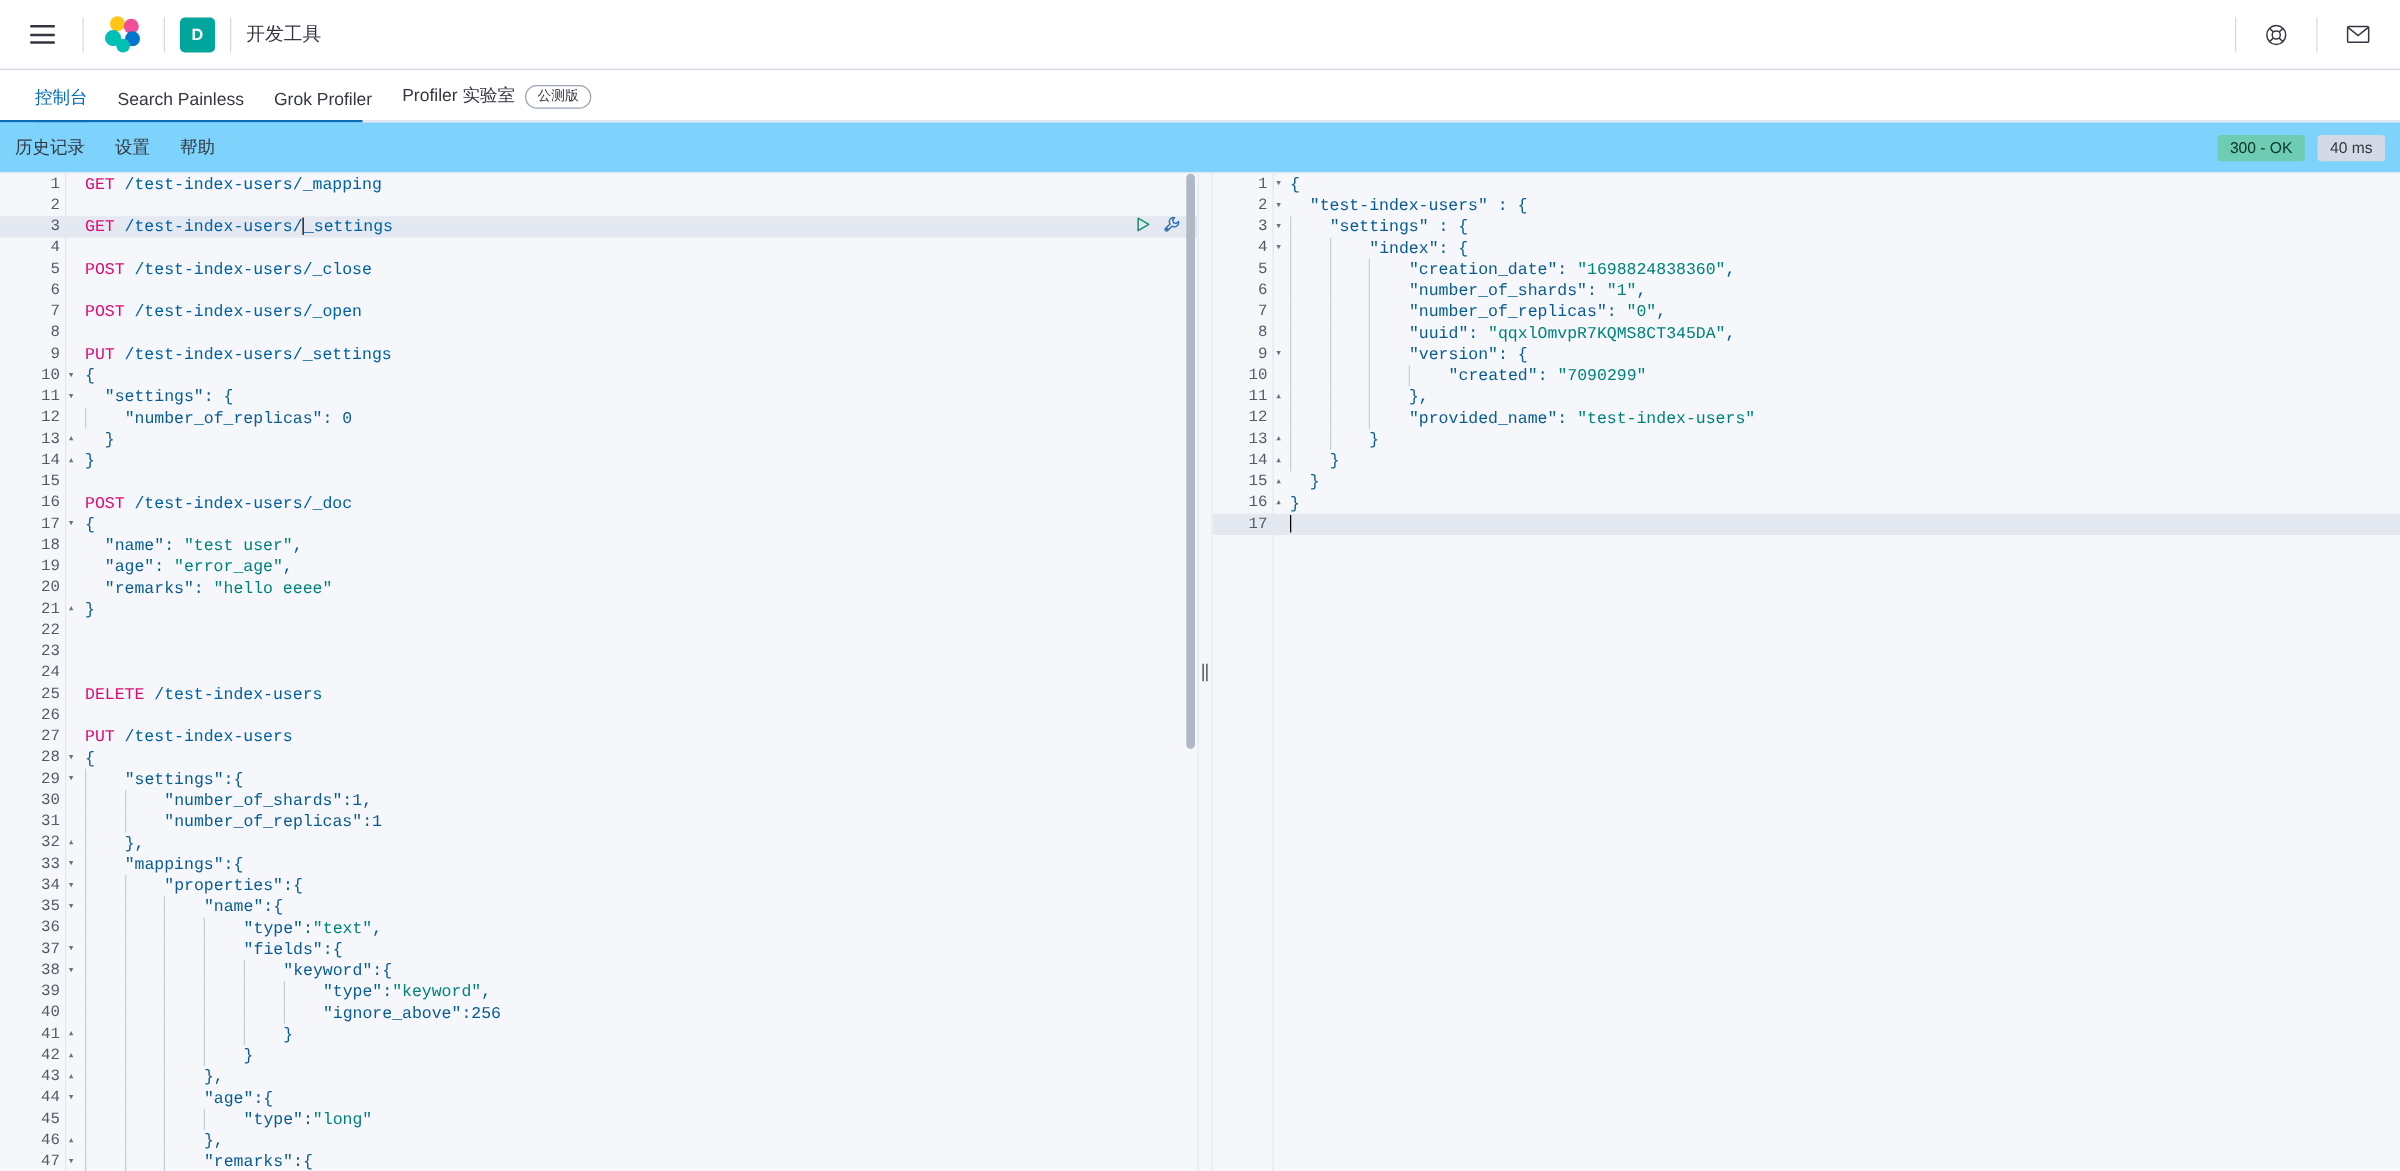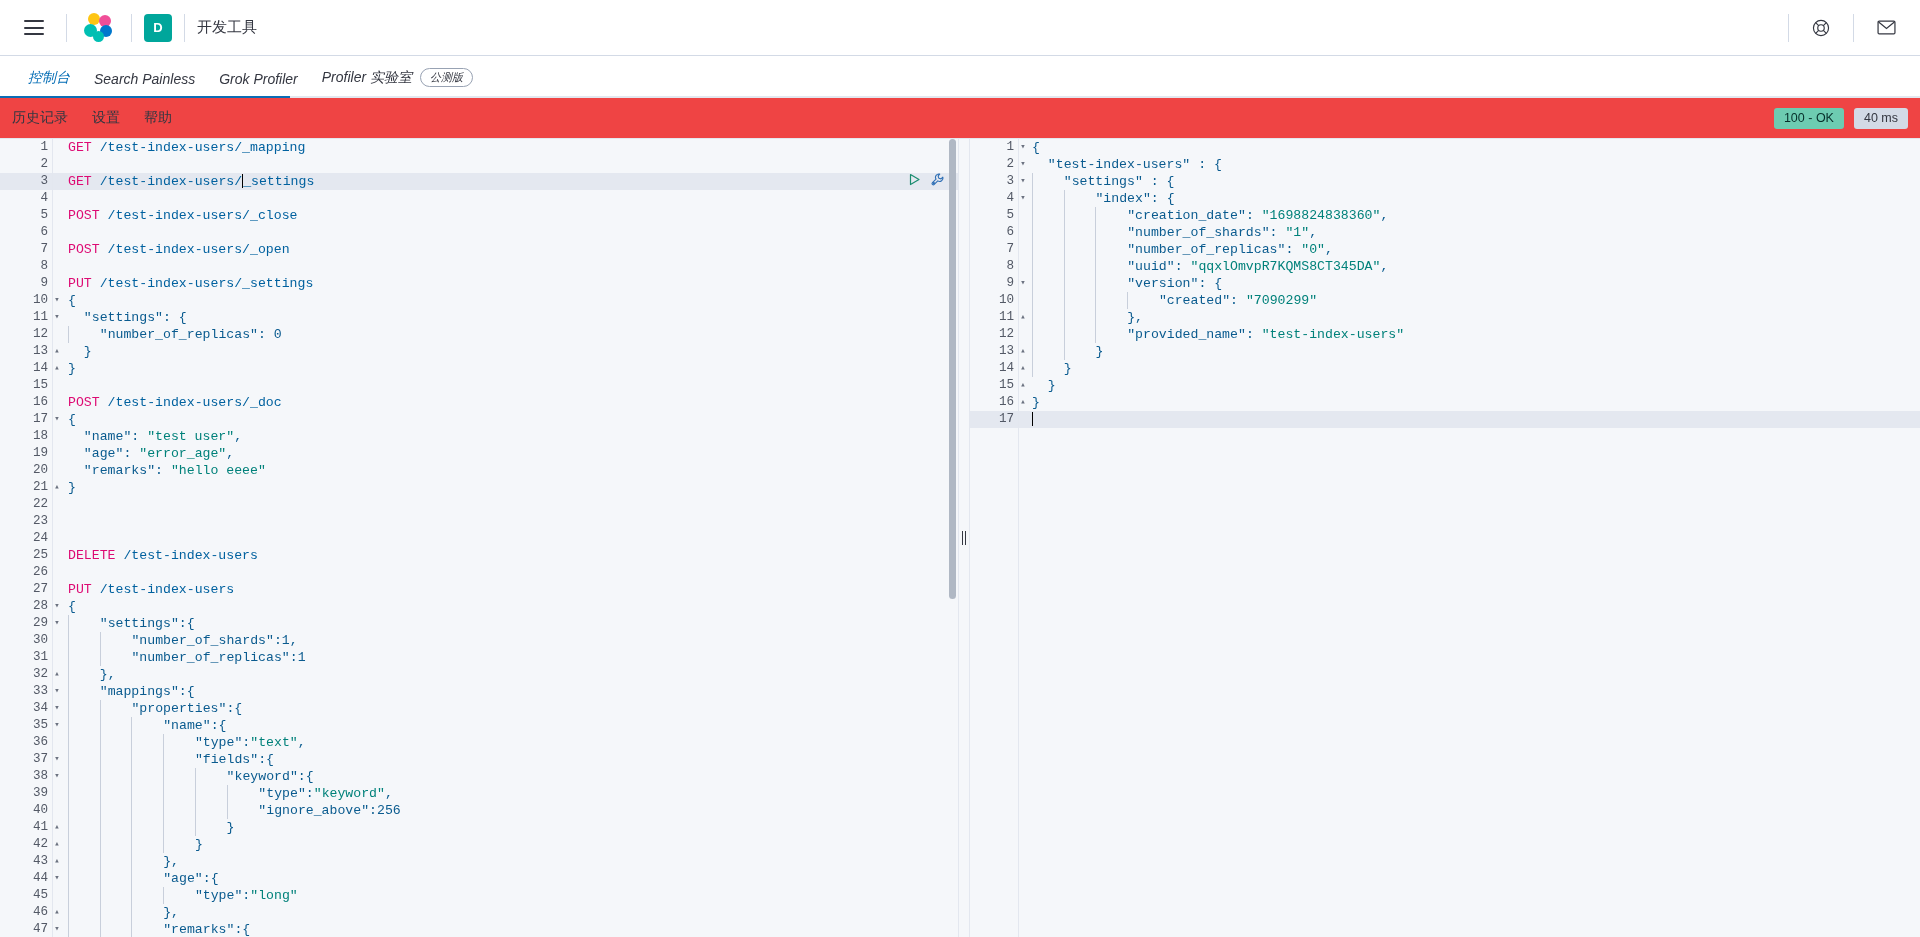--- a/index.html
+++ b/index.html
@@ -69,24 +69,23 @@
     display: flex;
     align-items: flex-end;
     padding: 0 16px;
     position: relative;
   }
   .app-tab {
     font-size: 14px;
     color: #343741;
     padding: 0 12px 11px 12px;
     cursor: pointer;
-    display: flex; align-items: flex-end; gap: 8px;
+    display: flex; align-items: flex-start; gap: 8px;
     white-space: nowrap;
     position: relative;
-    font-style: italic;
   }
   .app-tab.active { color: #006bb4; font-weight: 400; }
   .app-tab.active::after {
     content: ""; position: absolute; left: 12px; right: 12px; bottom: 0;
     height: 2px; background: #0071c2;
   }
   .beta-badge {
     border: 1px solid #98a2b3;
     border-radius: 12px;
     font-size: 11px;
@@ -102,21 +101,21 @@
     height: 2px; background: #e3e7ef;
   }
   .loading-bar > i { display: block; height: 2px; width: 290px; background: #0a6cb5; }
 
   
   .console-bar {
     height: 40px;
     display: flex;
     align-items: center;
     padding: 0 12px;
-    background: #ef4444;
+    background: #7dd3fc;
     position: relative;
   }
   .console-link {
     font-size: 14px; color: #343741; margin-right: 24px; cursor: pointer; white-space: nowrap;
   }
   .console-bar .right { margin-left: auto; display: flex; align-items: center; gap: 10px; }
   .status-pill {
     background: #6dccb1; color: #07312b;
     font-size: 12.5px; padding: 3px 10px 4px; border-radius: 3px; white-space: nowrap;
   }
@@ -294,21 +293,21 @@
   <div class="loading-bar">
       <i></i>
     </div>
 </div>
 
 <div class="console-bar">
   <div class="console-link">历史记录</div>
   <div class="console-link">设置</div>
   <div class="console-link">帮助</div>
   <div class="right">
-    <div class="status-pill">100 - OK</div>
+    <div class="status-pill">300 - OK</div>
     <div class="time-pill">40 ms</div>
   </div>
 </div>
 
 <div class="editor-region">
 
   <div class="pane pane-left">
     <div class="gutter-rule"></div>
     <div class="code" id="request-code"><div class="row"><div class="gutter">1</div><div class="code-text"><span class="t-method">GET</span><span class="t-punc"> </span><span class="t-url">/test-index-users/_mapping</span></div></div><div class="row"><div class="gutter">2</div><div class="code-text"></div></div><div class="row hl"><div class="gutter">3</div><div class="code-text"><span class="t-method">GET</span><span class="t-punc"> </span><span class="t-url">/test-index-users/</span><span class="caret"></span><span class="t-url">_settings</span><div class="line-actions"><span><svg width="13" height="13" viewBox="0 0 13 13" fill="none" stroke="#1a8c6f" stroke-width="1.2" stroke-linejoin="round">
                   <polygon points="2.5,1.5 11,6.5 2.5,11.5"></polygon>

